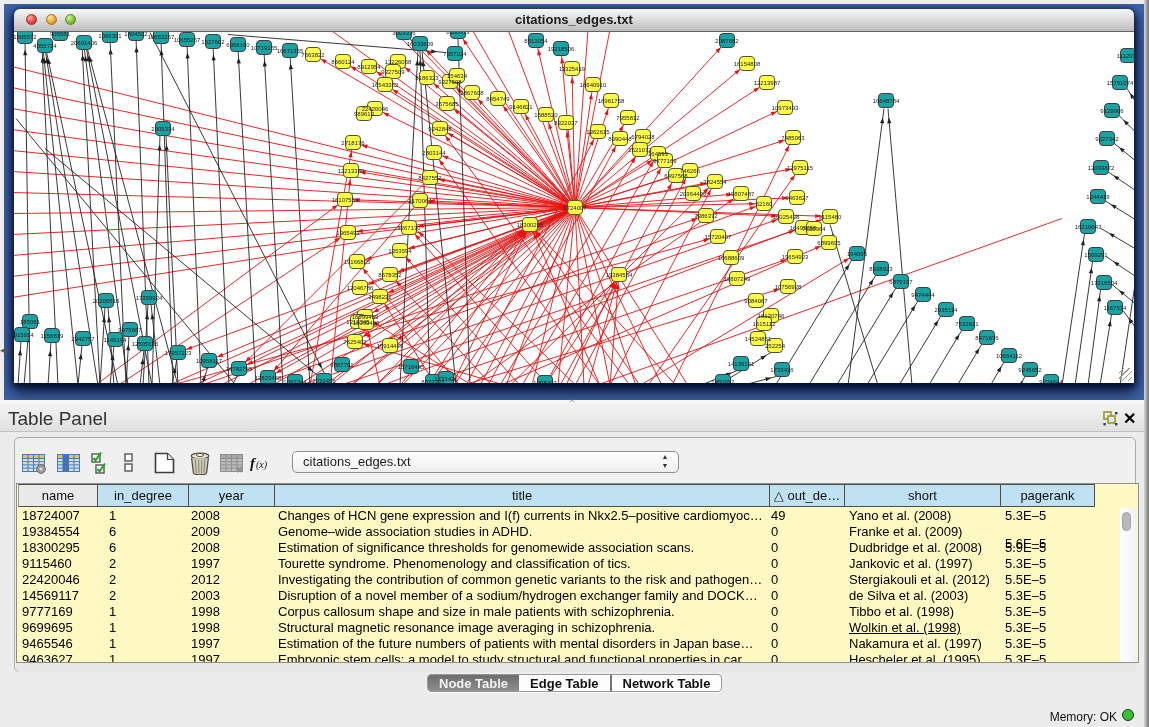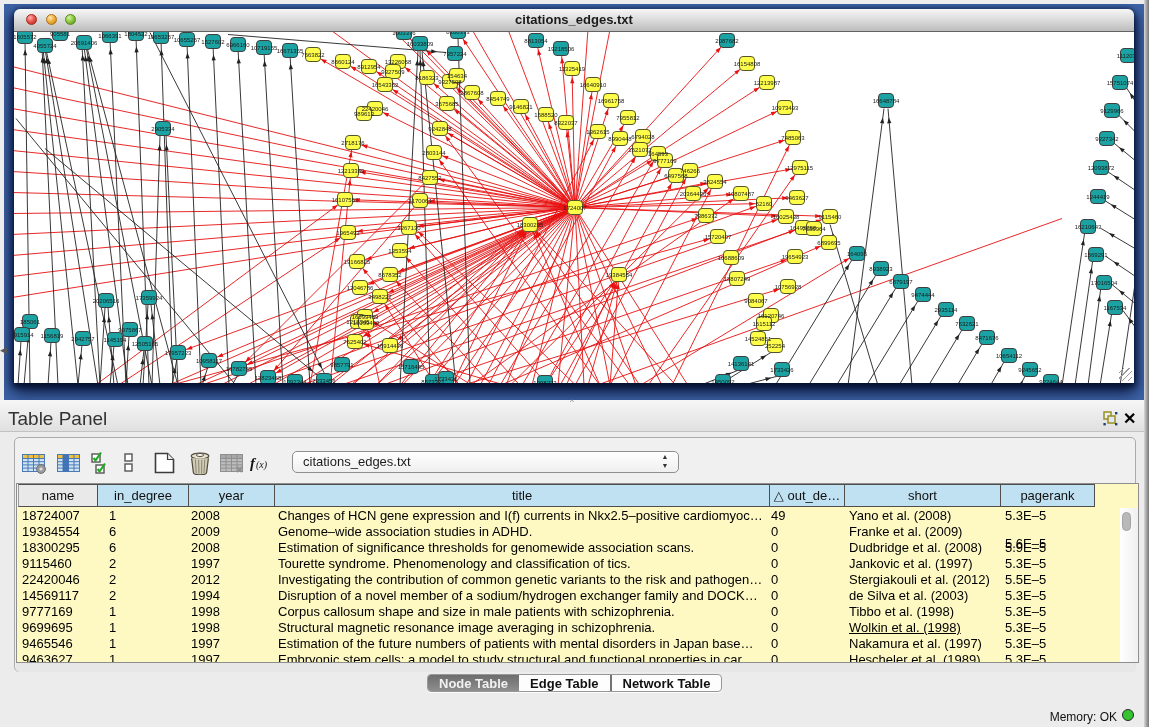--- a/index.html
+++ b/index.html
@@ -489,21 +489,21 @@
 <div class="rowtxt" style="left:988px;top:72px;">5.3E–5</div>
 <div class="rowtxt" style="left:5px;top:88px;">22420046</div>
 <div class="rowtxt" style="left:92px;top:88px;">2</div>
 <div class="rowtxt" style="left:174px;top:88px;">2012</div>
 <div class="rowtxt" style="left:261px;top:88px;">Investigating the contribution of common genetic variants to the risk and pathogen…</div>
 <div class="rowtxt" style="left:754px;top:88px;">0</div>
 <div class="rowtxt" style="left:832px;top:88px;">Stergiakouli et al. (2012)</div>
 <div class="rowtxt" style="left:988px;top:88px;">5.5E–5</div>
 <div class="rowtxt" style="left:5px;top:104px;">14569117</div>
 <div class="rowtxt" style="left:92px;top:104px;">2</div>
-<div class="rowtxt" style="left:174px;top:104px;">1994</div>
+<div class="rowtxt" style="left:174px;top:104px;">2003</div>
 <div class="rowtxt" style="left:261px;top:104px;">Disruption of a novel member of a sodium/hydrogen exchanger family and DOCK…</div>
 <div class="rowtxt" style="left:754px;top:104px;">0</div>
 <div class="rowtxt" style="left:832px;top:104px;text-align:right;">de Silva et al. (2003)</div>
 <div class="rowtxt" style="left:988px;top:104px;">5.3E–5</div>
 <div class="rowtxt" style="left:5px;top:120px;">9777169</div>
 <div class="rowtxt" style="left:92px;top:120px;">1</div>
 <div class="rowtxt" style="left:174px;top:120px;">1998</div>
 <div class="rowtxt" style="left:261px;top:120px;">Corpus callosum shape and size in male patients with schizophrenia.</div>
 <div class="rowtxt" style="left:754px;top:120px;">0</div>
 <div class="rowtxt" style="left:832px;top:120px;">Tibbo et al. (1998)</div>
@@ -520,21 +520,21 @@
 <div class="rowtxt" style="left:174px;top:152px;">1997</div>
 <div class="rowtxt" style="left:261px;top:152px;">Estimation of the future numbers of patients with mental disorders in Japan base…</div>
 <div class="rowtxt" style="left:754px;top:152px;">0</div>
 <div class="rowtxt" style="left:832px;top:152px;">Nakamura et al. (1997)</div>
 <div class="rowtxt" style="left:988px;top:152px;">5.3E–5</div>
 <div class="rowtxt" style="left:5px;top:168px;">9463627</div>
 <div class="rowtxt" style="left:92px;top:168px;">1</div>
 <div class="rowtxt" style="left:174px;top:168px;">1997</div>
 <div class="rowtxt" style="left:261px;top:168px;">Embryonic stem cells: a model to study structural and functional properties in car…</div>
 <div class="rowtxt" style="left:754px;top:168px;">0</div>
-<div class="rowtxt" style="left:832px;top:168px;">Hescheler et al. (1989)</div>
+<div class="rowtxt" style="left:832px;top:168px;">Hescheler et al. (1995)</div>
 <div class="rowtxt" style="left:988px;top:168px;">5.3E–5</div>
 
       <div id="vsb">
           <div id="vsbthumb"></div>
         </div>
     </div>
     <div id="panelfoot"></div>
   </div>
   <div id="tabs">
     <div class="tab" id="tab1">Node Table</div>

